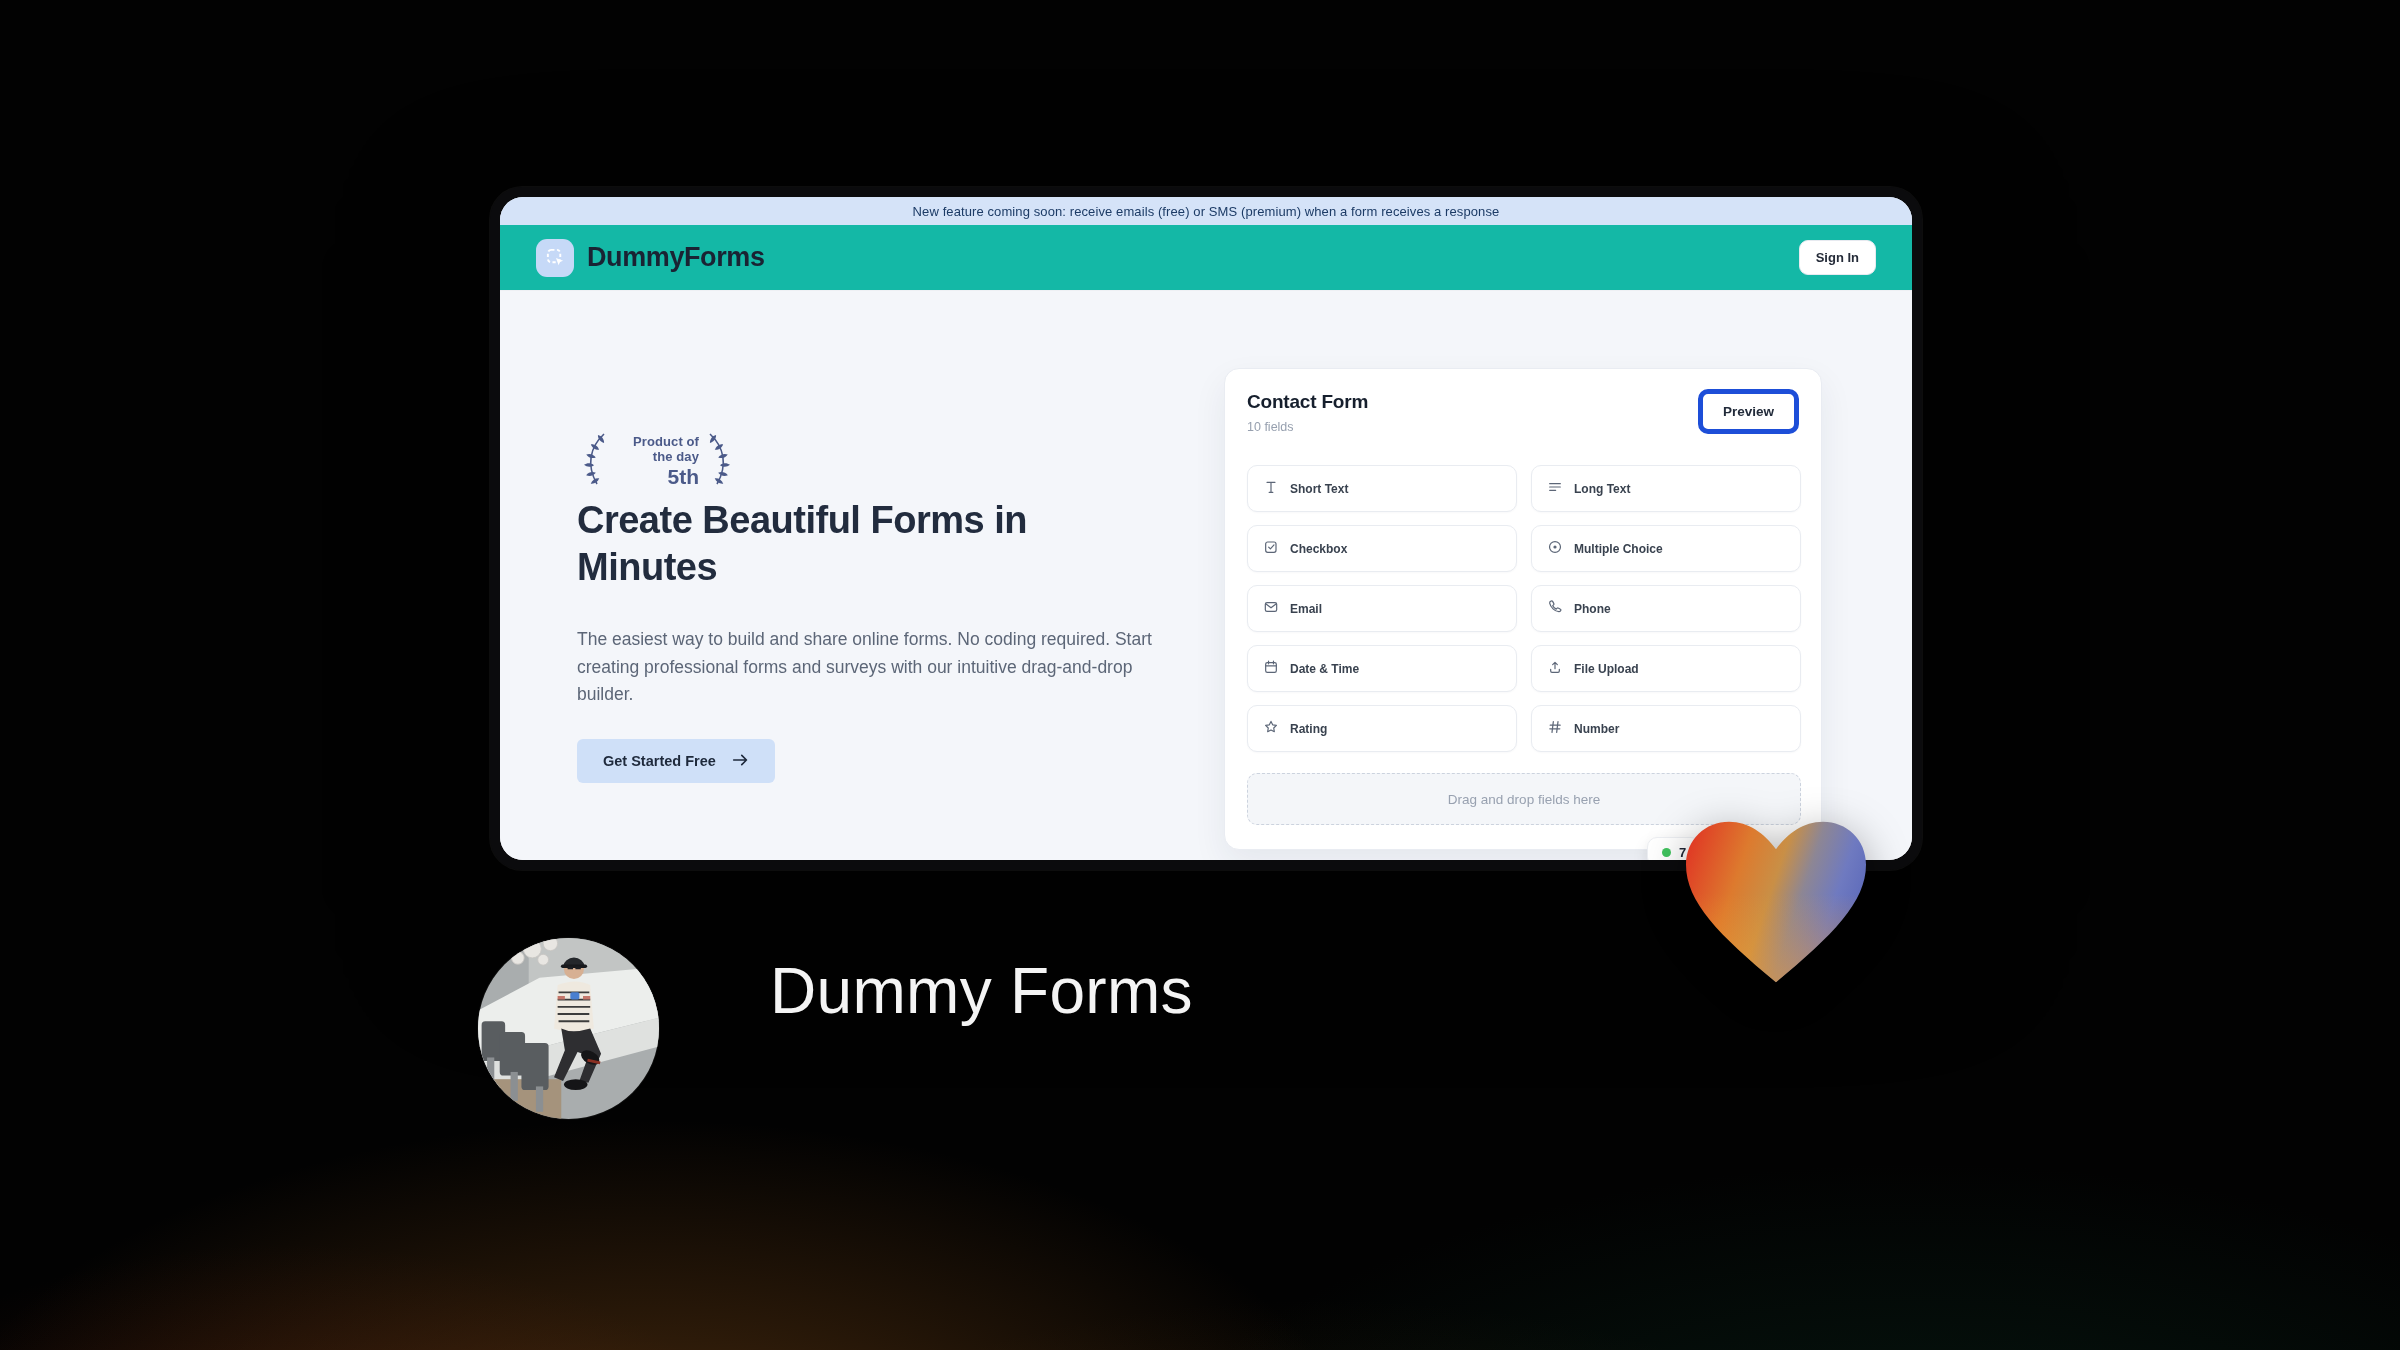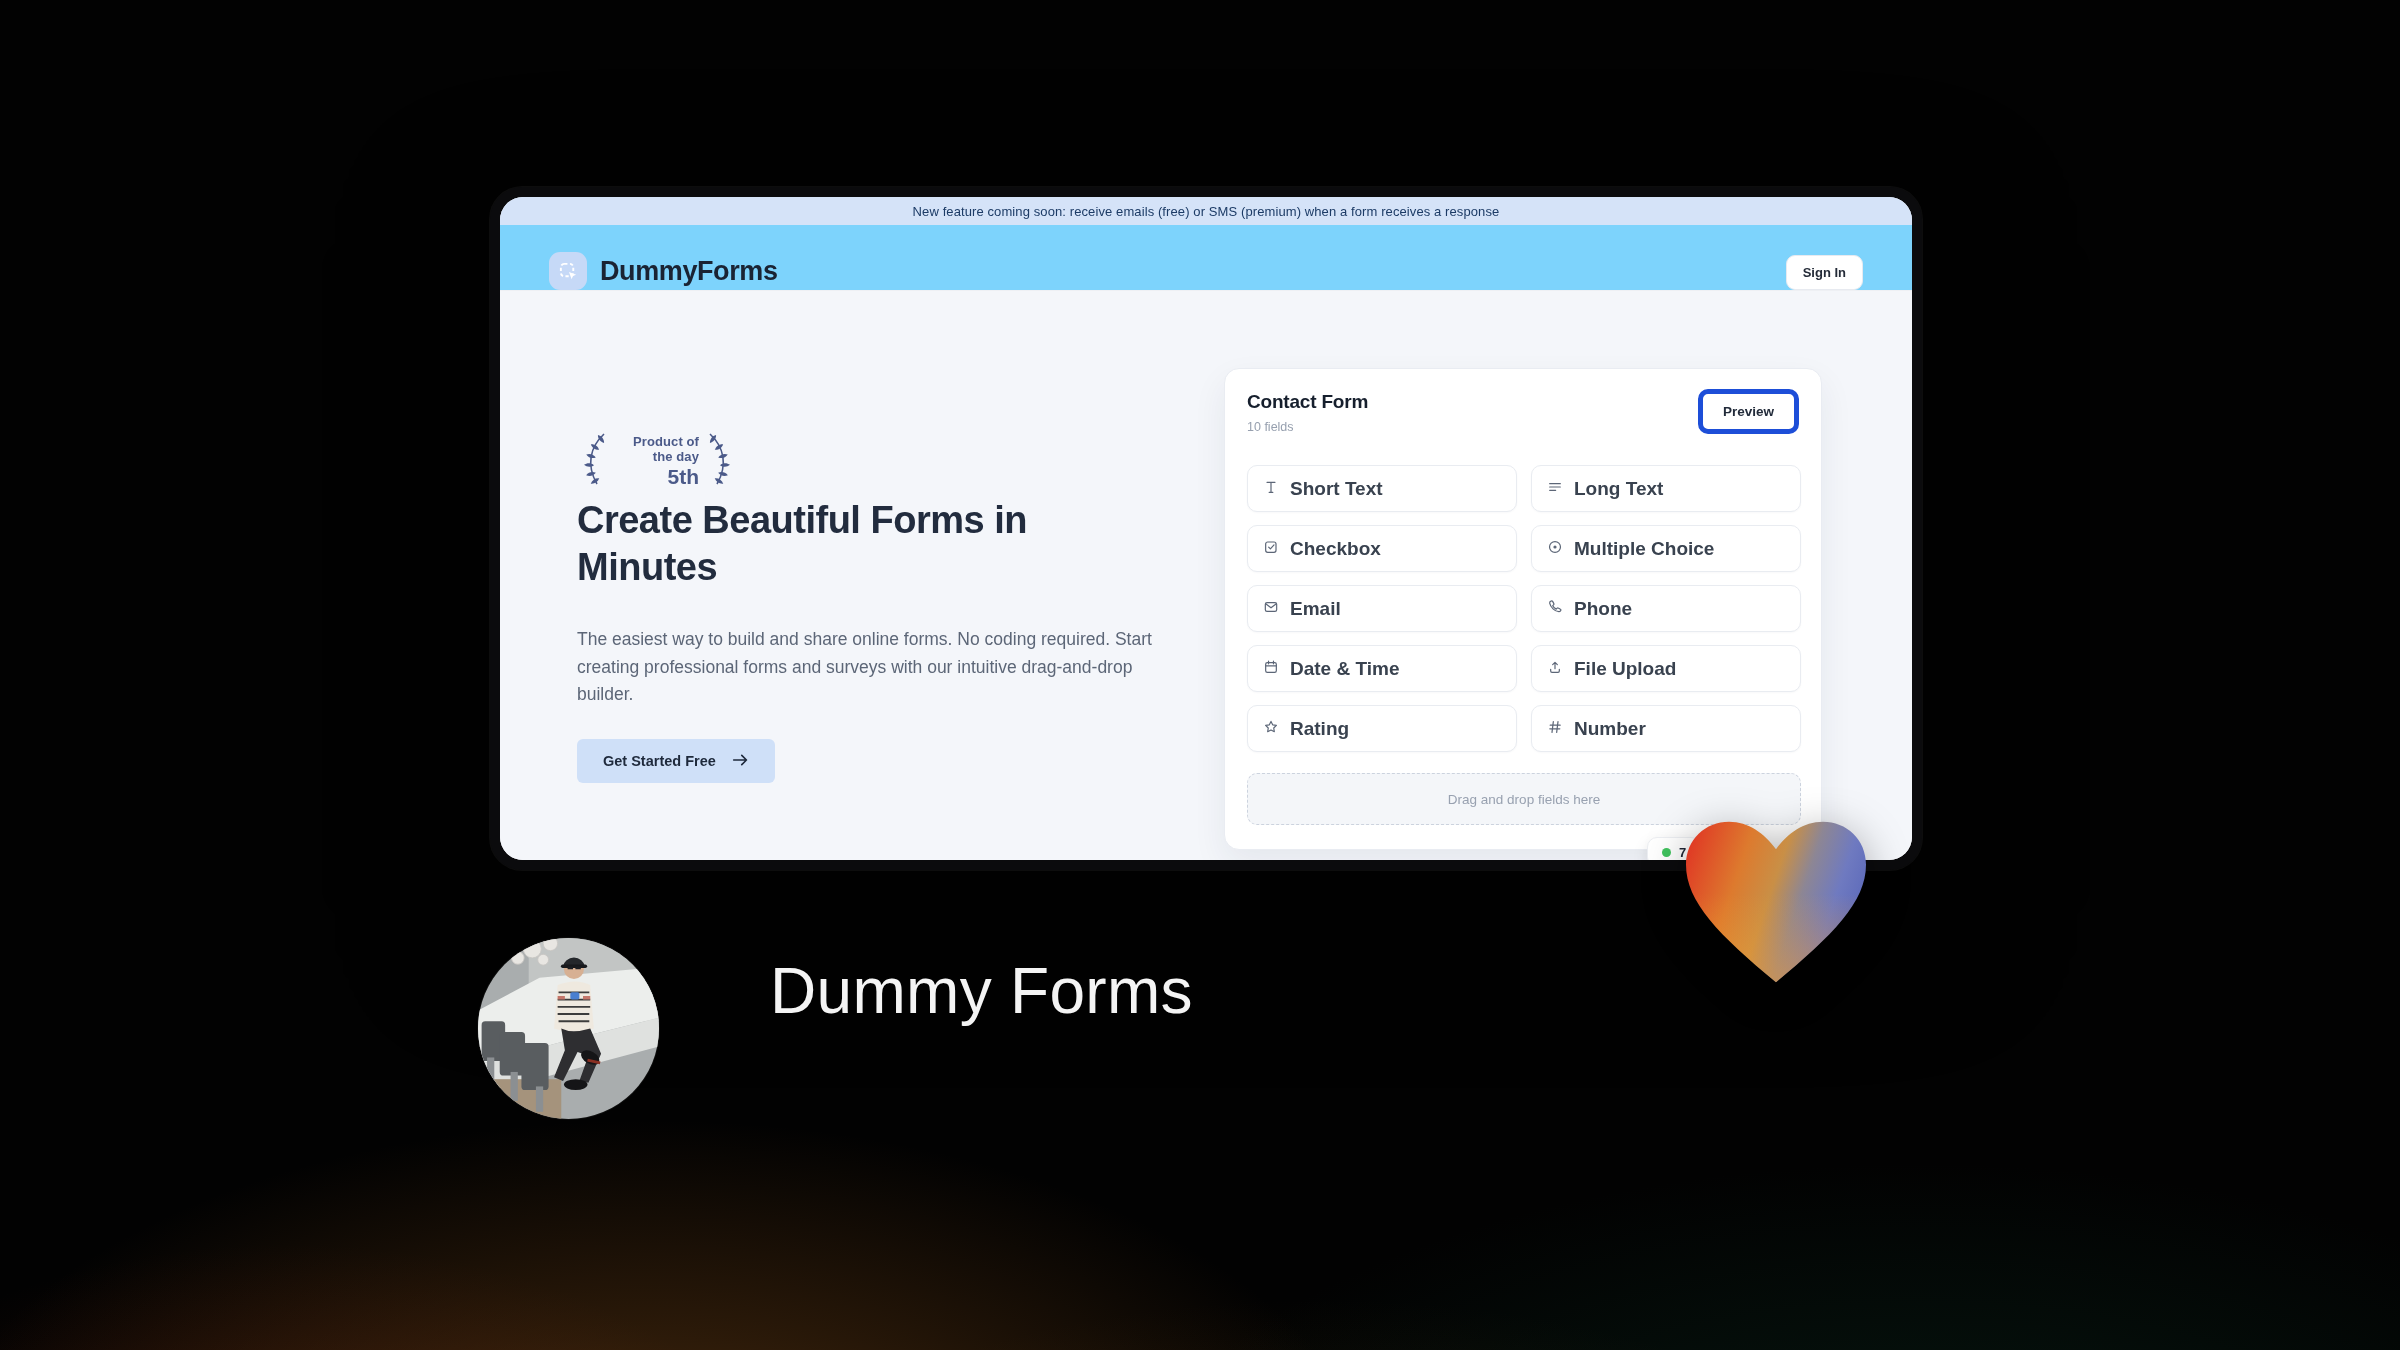--- a/index.html
+++ b/index.html
@@ -24,22 +24,22 @@
   .window-inner {
     width:100%; height:100%; border-radius:23px; overflow:hidden;
     display:flex; flex-direction:column; background:#f4f6fa;
   }
   .banner {
     height:28px; flex:0 0 28px; background:#d5e3f8; color:#1c3b66;
     display:flex; align-items:center; justify-content:center;
     font-size:13px; letter-spacing:.1px;
   }
   .header {
-    height:66px; flex:0 0 66px; background:#7dd3fc;
-    display:flex; align-items:flex-end; padding:0 49px;
+    height:66px; flex:0 0 66px; background:#14b8a6;
+    display:flex; align-items:center; padding:0 36px;
     border-bottom:1px solid #eef0f4;
   }
   .brand { display:flex; align-items:center; gap:13px; cursor:pointer; }
   .brand-icon {
     width:38px; height:38px; border-radius:11px; background:#c6d9f7;
     display:flex; align-items:center; justify-content:center;
   }
   .brand-name { font-size:27px; font-weight:700; color:#1a2333; letter-spacing:-.4px; }
   .signin-btn {
     margin-left:auto; background:#fff; border:1px solid #e7eaf0; border-radius:9px;
@@ -84,21 +84,21 @@
     border:5px solid #1d4ed8; border-radius:10px; padding:10px 20px;
     font-size:13.5px; font-weight:600; color:#222b3a; cursor:pointer; font-family:inherit;
   }
   .fields-grid {
     position:absolute; left:22px; top:96px; width:554px;
     display:grid; grid-template-columns:1fr 1fr; column-gap:14px; row-gap:13px;
   }
   .field-btn {
     height:47px; background:#fff; border:1px solid #e9ecf1; border-radius:10px;
     display:flex; align-items:center; gap:11px; padding:0 15px;
-    font-size:19px; font-weight:600; color:#39424f; cursor:grab; font-family:inherit;
+    font-size:12px; font-weight:600; color:#39424f; cursor:grab; font-family:inherit;
     box-shadow:0 1px 2px rgba(25,39,70,.03);
   }
   .field-btn svg { flex:0 0 auto; }
   .dropzone {
     position:absolute; left:22px; top:404px; width:554px; height:52px;
     border:1.5px dashed #ccd3de; border-radius:10px; background:#f4f6f9;
     display:flex; align-items:center; justify-content:center;
     font-size:13.5px; color:#98a1b0;
   }
   .float-badge {

